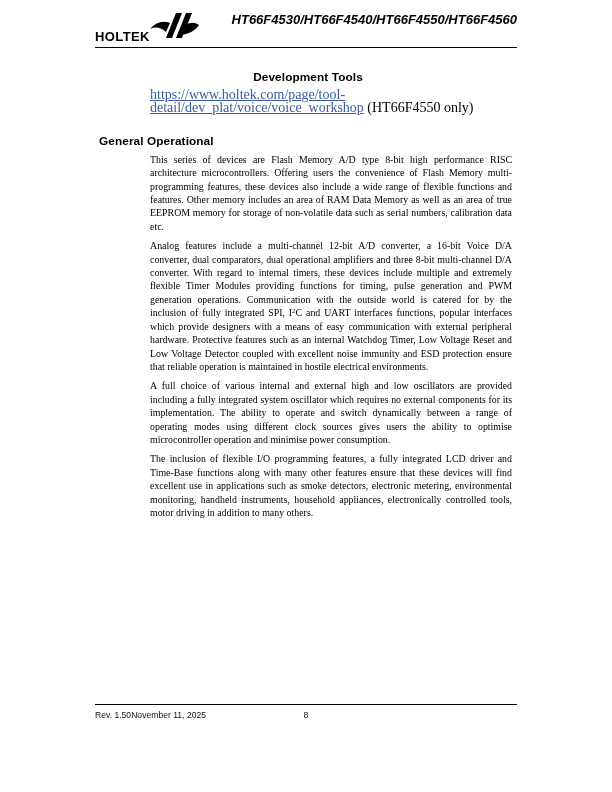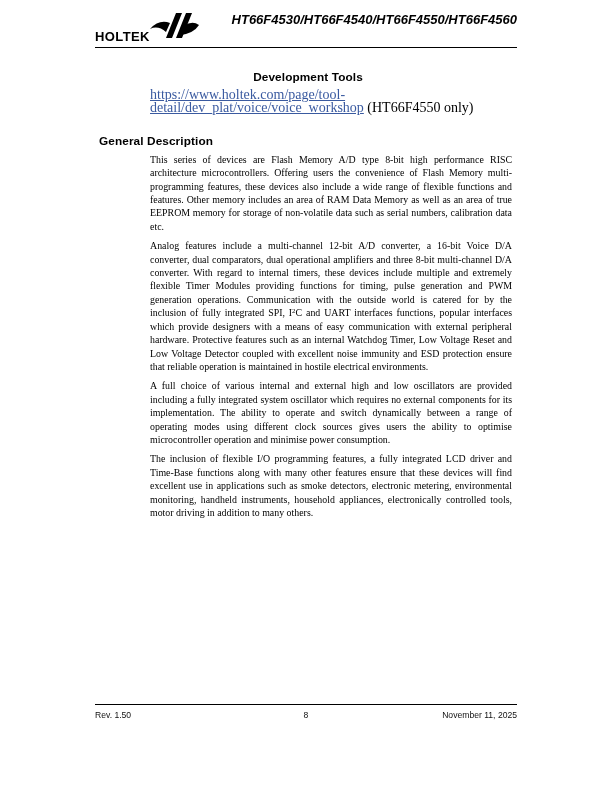--- a/index.html
+++ b/index.html
@@ -77,21 +77,20 @@
   
   .footer {
     position:absolute;
     left:95px; right:95px;
     top:704px;
     border-top:1.2px solid #000;
   }
   .footer-row {
     position:relative;
     display:flex;
-    justify-content:space-between;
     padding-top:5px;
     font-family:"Liberation Sans", sans-serif;
     font-size:8.6px;
     color:#111;
   }
   .footer-page {
     position:absolute;
     left:0; right:0;
     text-align:center;
   }
@@ -115,21 +114,21 @@
       <div>HT66F4530/HT66F4540/HT66F4550/HT66F4560</div>
     </div>
   </div>
   <div class="header-rule"></div>
 
   <div class="content">
 
     <div class="section-heading heading-dev">Development Tools</div>
     <div class="link-line"><span class="hyperlink">https://www.holtek.com/page/tool-detail/dev_plat/voice/voice_workshop</span><span> (HT66F4550 only)</span></div>
 
-    <div class="section-heading heading-gen">General Description</div>
+    <div class="section-heading heading-gen">General Operational</div>
     <p class="par">This series of devices are Flash Memory A/D type 8-bit high performance RISC architecture microcontrollers. Offering users the convenience of Flash Memory multi-programming features, these devices also include a wide range of flexible functions and features. Other memory includes an area of RAM Data Memory as well as an area of true EEPROM memory for storage of non-volatile data such as serial numbers, calibration data etc.</p>
     <p class="par"><span>Analog features include a multi-channel 12-bit A/D converter, a 16-bit Voice D/A converter, dual comparators, dual operational amplifiers and three 8-bit multi-channel D/A converter. With regard to internal timers, these devices include multiple and extremely flexible Timer Modules providing functions for timing, pulse generation and PWM generation operations. Communication with the outside world is catered for by the inclusion of fully integrated SPI, I</span><sup class="isq">2</sup><span>C and UART interfaces functions, popular interfaces which provide designers with a means of easy communication with external peripheral hardware. Protective features such as an internal Watchdog Timer, Low Voltage Reset and Low Voltage Detector coupled with excellent noise immunity and ESD protection ensure that reliable operation is maintained in hostile electrical environments.</span></p>
     <p class="par">A full choice of various internal and external high and low oscillators are provided including a fully integrated system oscillator which requires no external components for its implementation. The ability to operate and switch dynamically between a range of operating modes using different clock sources gives users the ability to optimise microcontroller operation and minimise power consumption.</p>
     <p class="par">The inclusion of flexible I/O programming features, a fully integrated LCD driver and Time-Base functions along with many other features ensure that these devices will find excellent use in applications such as smoke detectors, electronic metering, environmental monitoring, handheld instruments, household appliances, electronically controlled tools, motor driving in addition to many others.</p>
 
   </div>
 
   <div class="footer">
     <div class="footer-row">
       <span>Rev. 1.50</span>

